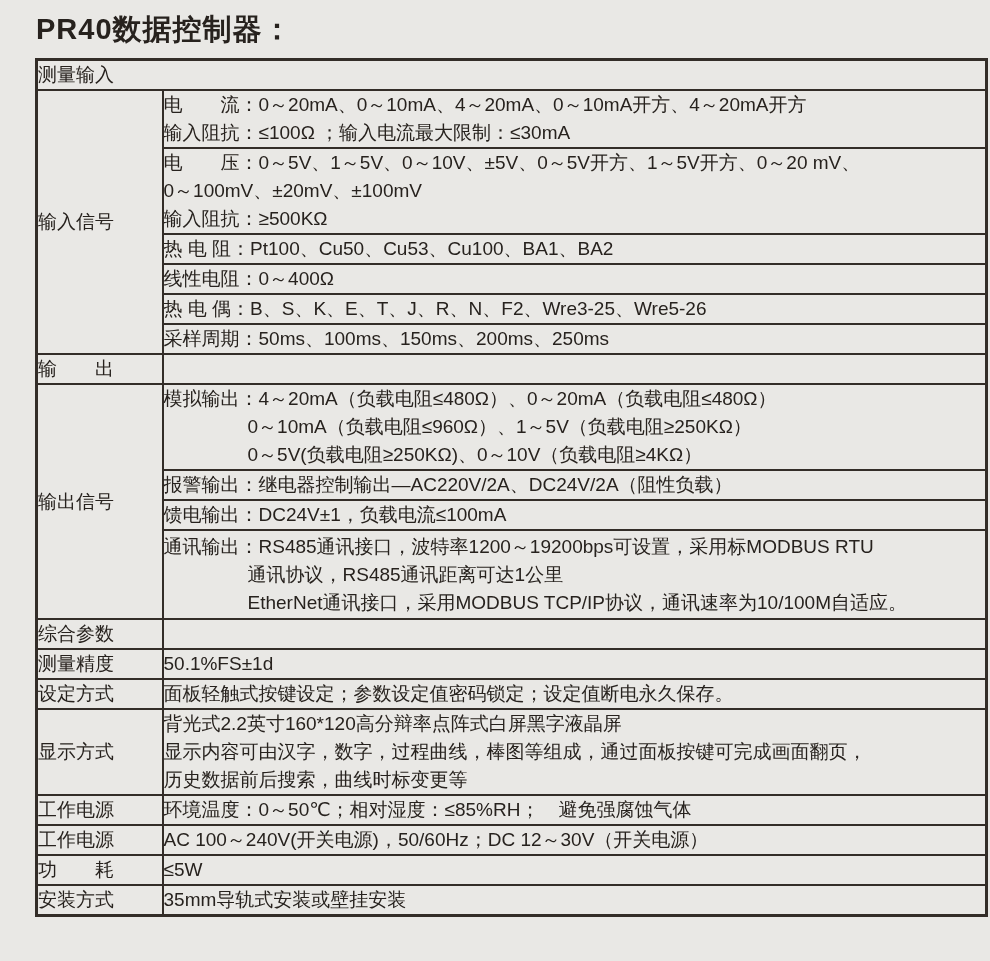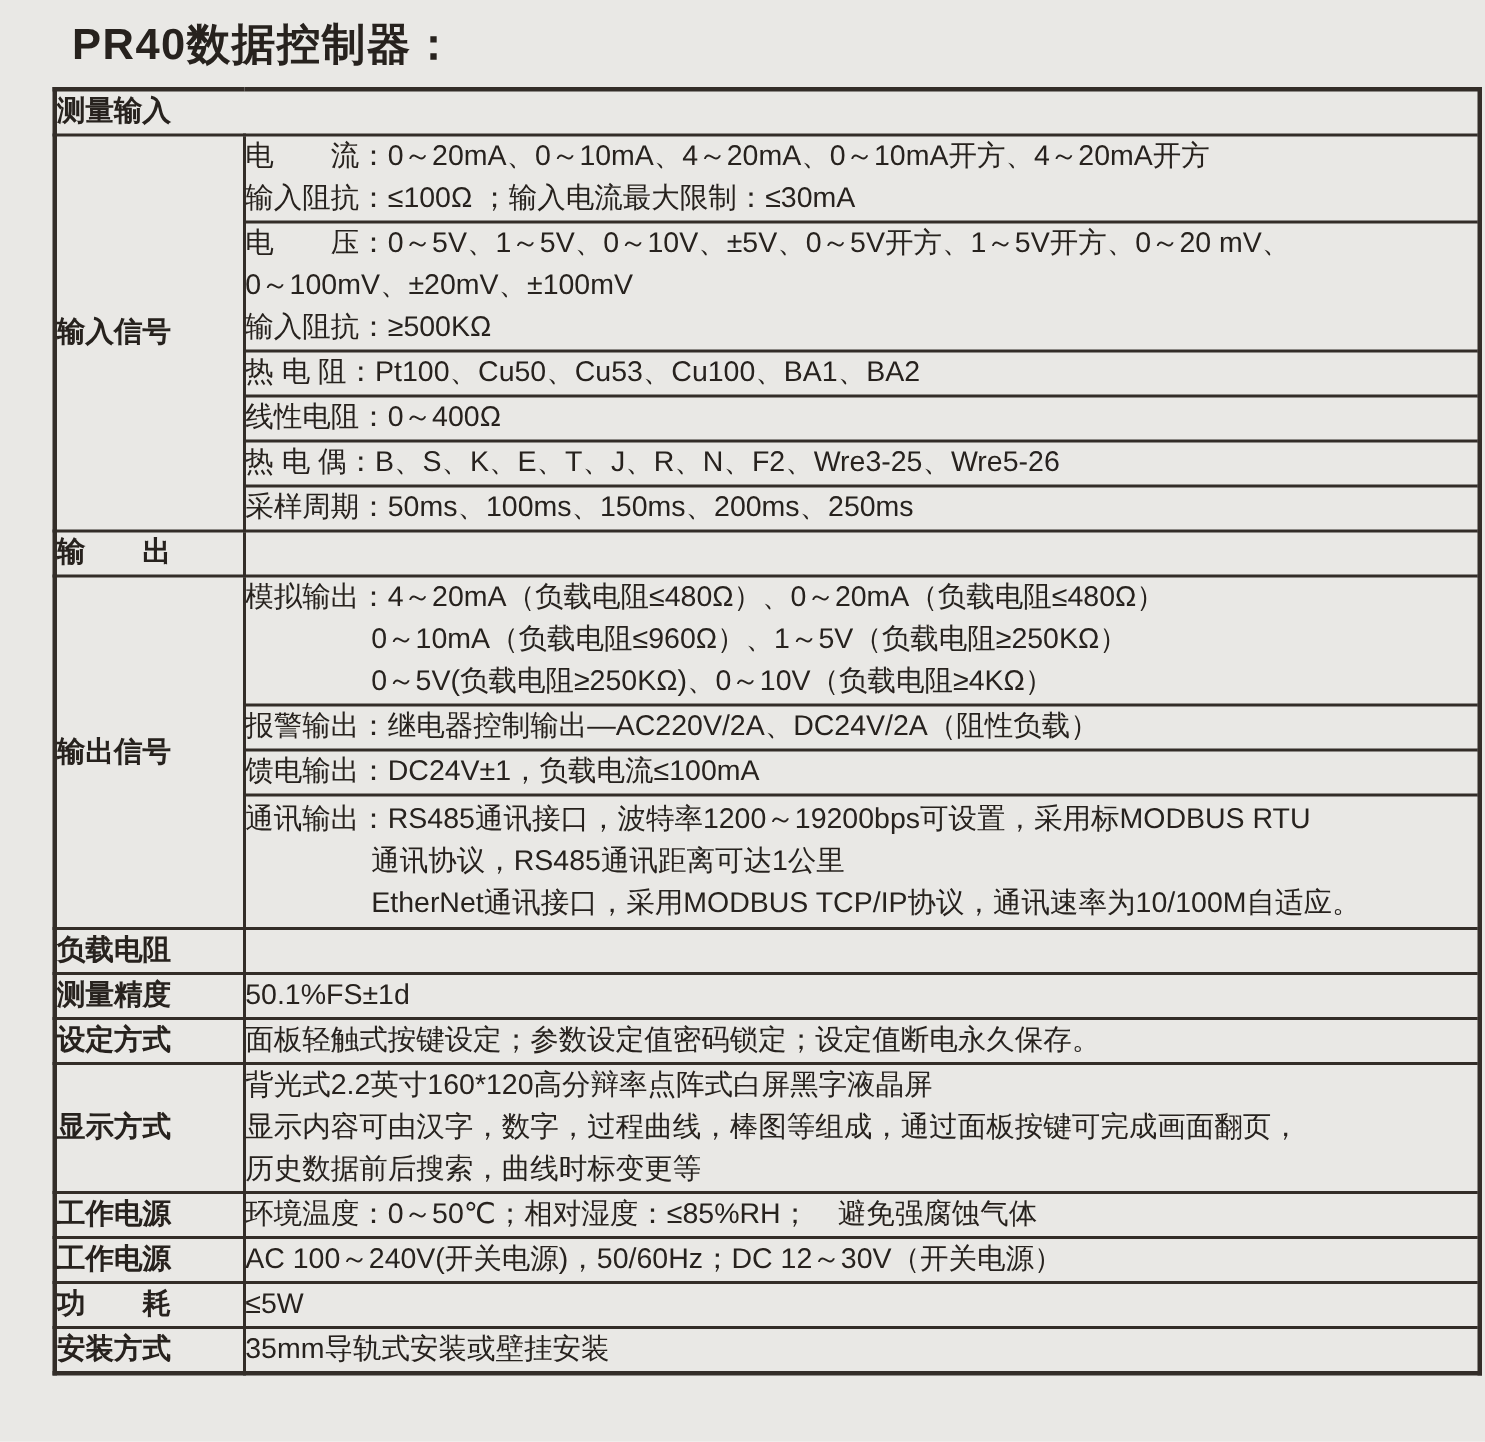--- a/index.html
+++ b/index.html
@@ -5,41 +5,41 @@
   html,body { margin:0; padding:0; }
   .canvas {
     position:relative;
     width:990px; height:961px;
     background:#e9e8e5;
     font-family:"Liberation Sans","DejaVu Sans",sans-serif;
     color:#27221e;
     overflow:hidden;
   }
   .title {
-    position:absolute; left:48px; top:10px;
+    position:absolute; left:36px; top:10px;
     font-size:29px; font-weight:bold;
     letter-spacing:1px;
     white-space:nowrap;
   }
   table.spec {
     position:absolute; left:35px; top:58px;
     width:953px;
     border-collapse:collapse;
     table-layout:fixed;
     border:3px solid #332d28;
   }
   table.spec td {
     border:2px solid #332d28;
     font-size:19px;
     line-height:28px;
     padding:0;
     vertical-align:middle;
     overflow:visible;
   }
-  td.lab { padding-left:17px; white-space:nowrap;font-weight:bold; }
+  td.lab { padding-left:17px; white-space:nowrap; }
   td.val { padding-left:10px; padding-right:4px; white-space:nowrap; }
   .line { white-space:nowrap; line-height:28px; }
   .line.indent { padding-left:84px; }
   col.c1 { width:126px; }
   tr.h30 { height:30px; }
   tr.h55 { height:55px; }
   tr.h85 { height:85px; }
   tr.h89 { height:89px;margin-top:12px; }
   tr.h29 { height:29px;margin-left:14px; }
   tr.h28 { height:28px;padding-left:44px; }
@@ -124,21 +124,21 @@
 
     <tr class="h89">
       <td class="val">
         <div class="line">通讯输出：RS485通讯接口，波特率1200～19200bps可设置，采用标MODBUS RTU</div>
         <div class="line indent">通讯协议，RS485通讯距离可达1公里</div>
         <div class="line indent">EtherNet通讯接口，采用MODBUS TCP/IP协议，通讯速率为10/100M自适应。</div>
       </td>
     </tr>
 
     <tr class="h28">
-      <td class="lab">负载电阻</td>
+      <td class="lab">综合参数</td>
       <td class="val"></td>
     </tr>
 
     <tr class="h28">
       <td class="lab">测量精度</td>
       <td class="val">50.1%FS±1d</td>
     </tr>
 
     <tr class="h28">
       <td class="lab">设定方式</td>

